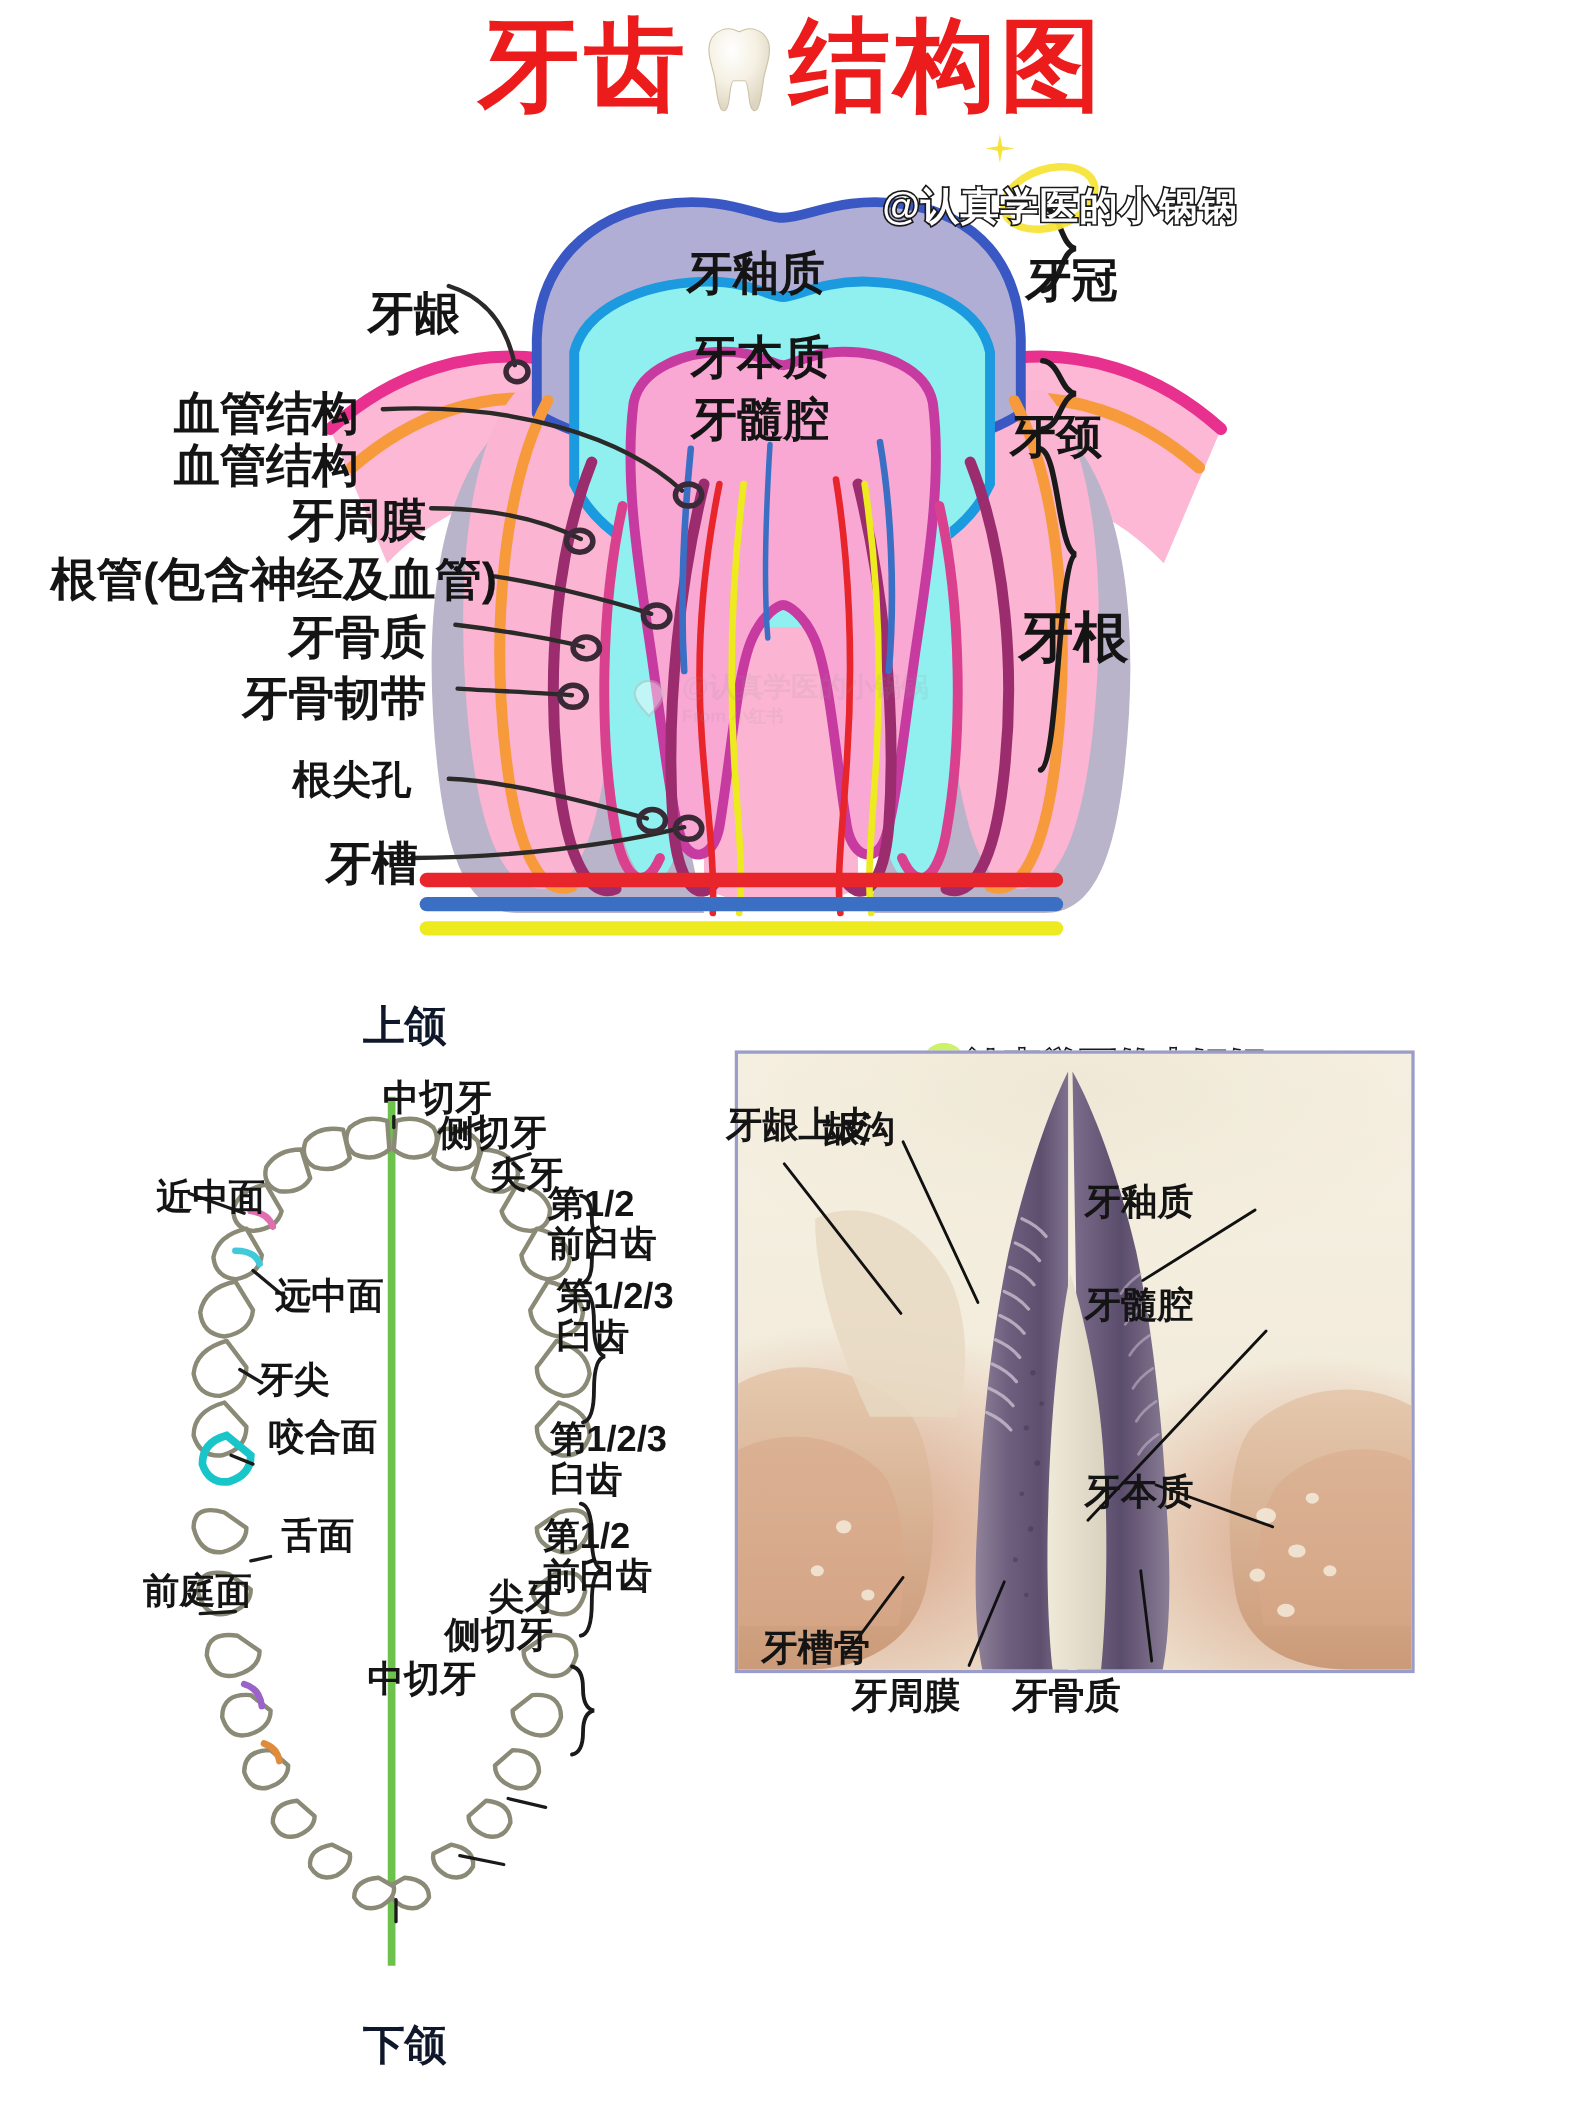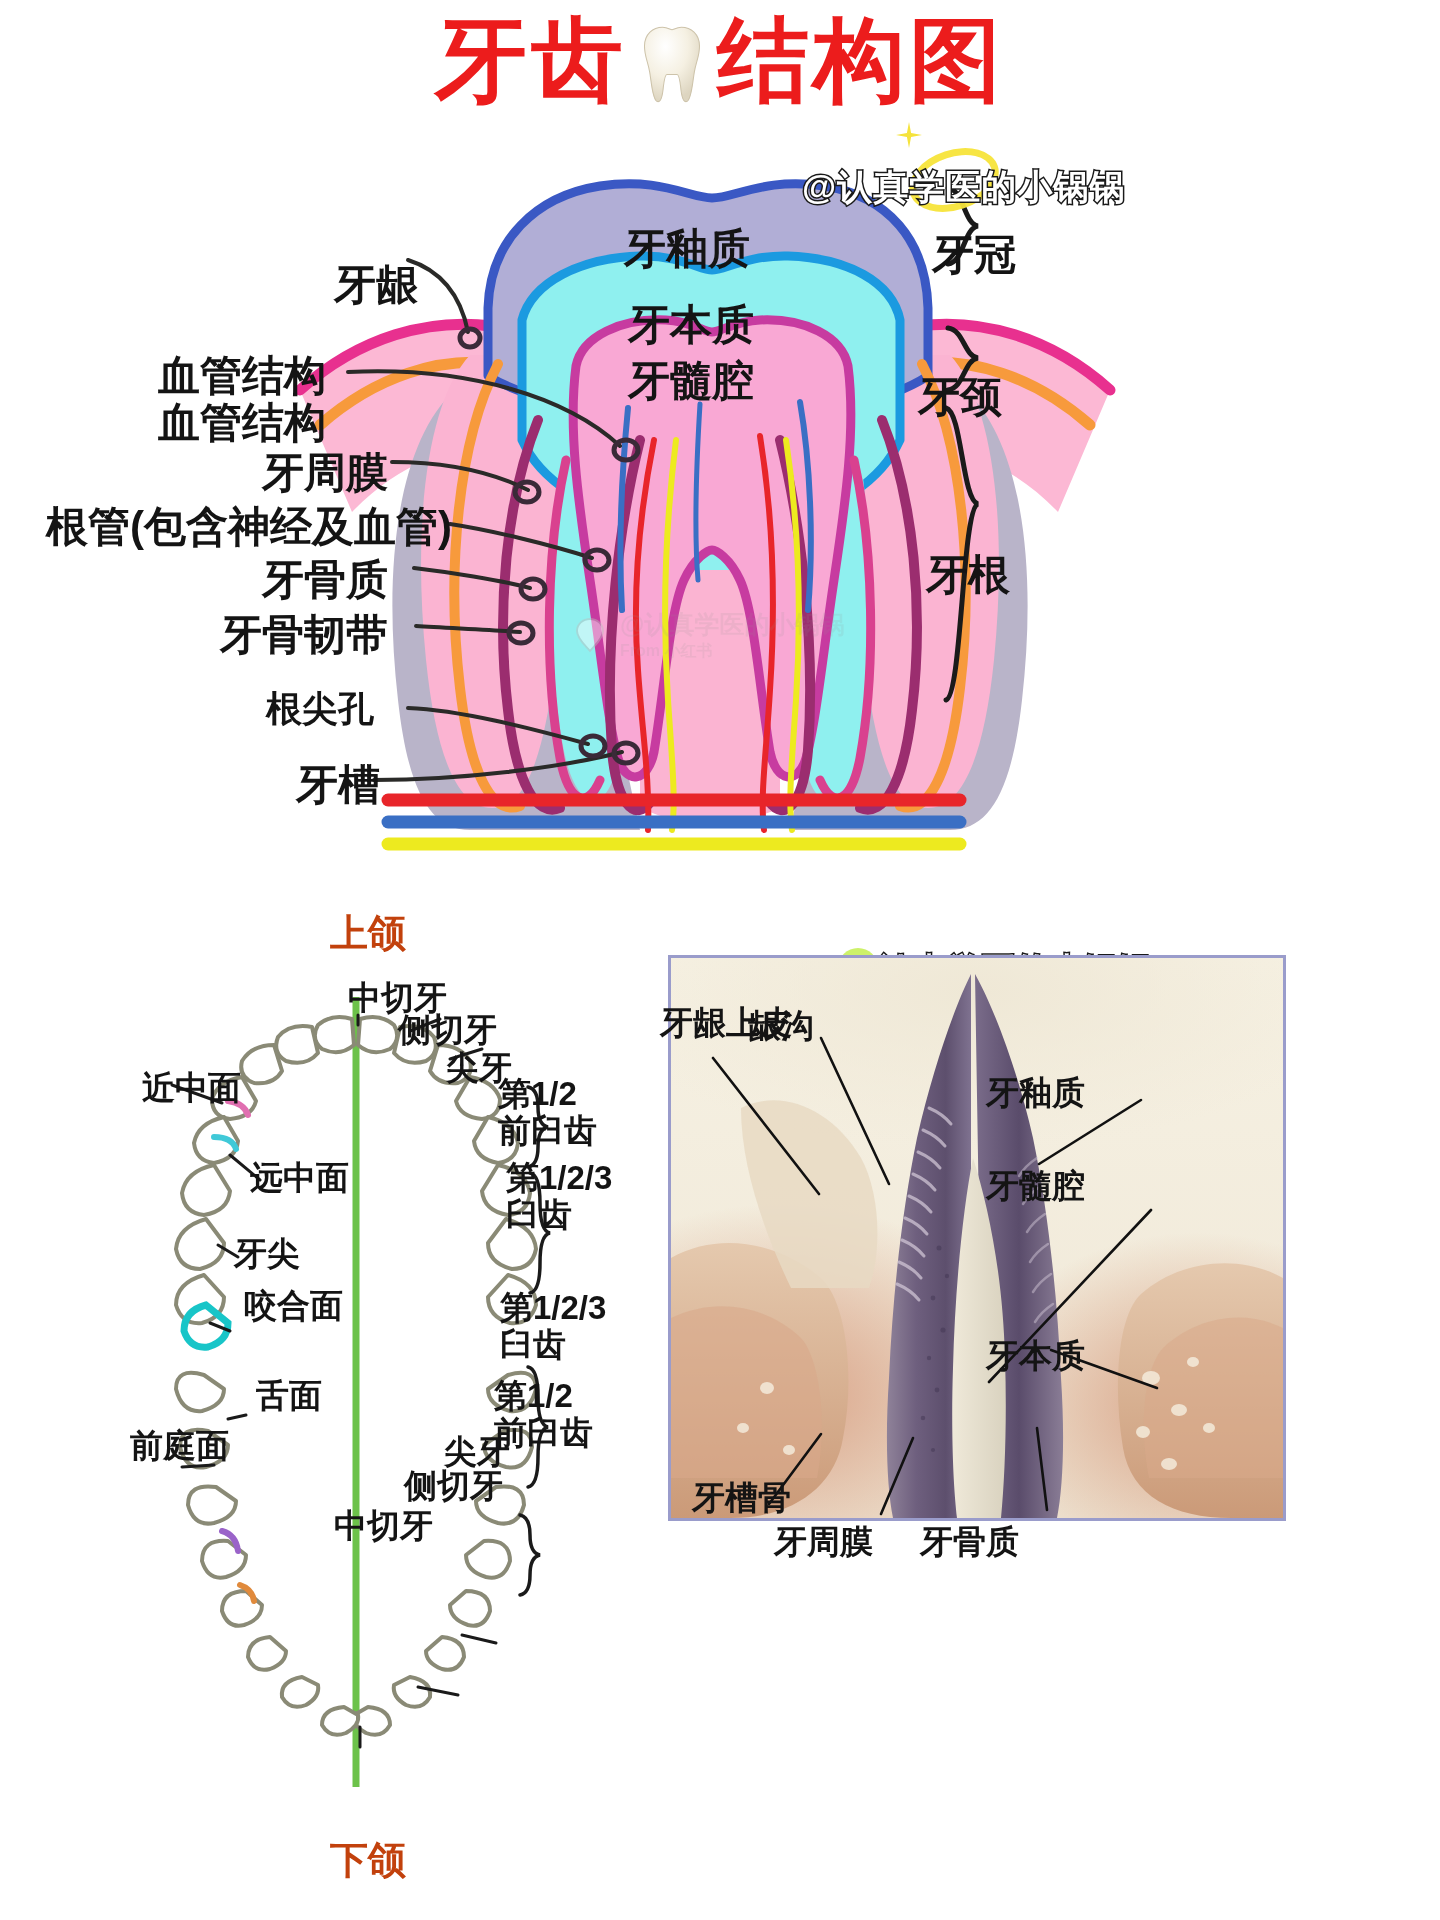--- a/index.html
+++ b/index.html
@@ -20,21 +20,21 @@
   }
   #title .tooth-emoji{
     display:inline-block;width:86px;height:86px;vertical-align:-16px;margin:0 2px;
   }
   
   .lbl{
     font-size:38px;font-weight:bold;color:#141414;
     white-space:nowrap;line-height:1.08;
   }
   .lbl.sm{font-size:33px;}
-  .lbl.teal{color:#c2410c;}
+  .lbl.teal{color:#0f172a;}
   .lbl.inner{color:#141414;}
   
   .wm{
     font-size:35px;font-weight:bold;color:#ffffff;
     -webkit-text-stroke:3px #1a1a1a;
     paint-order:stroke fill;
     white-space:nowrap;letter-spacing:1px;
   }
   .wm2{font-size:33px;}
   .wm-ghost{
@@ -226,21 +226,21 @@
 <div class="abs lbl" style="left:158px;top:400px;font-size:42px;">血管结构</div>
 <div class="abs lbl" style="left:262px;top:450px;font-size:42px;">牙周膜</div>
 <div class="abs lbl" style="left:46px;top:504px;font-size:42px;">根管(包含神经及血管)</div>
 <div class="abs lbl" style="left:262px;top:557px;font-size:42px;">牙骨质</div>
 <div class="abs lbl" style="left:220px;top:612px;font-size:42px;">牙骨韧带</div>
 <div class="abs lbl" style="left:266px;top:690px;font-size:36px;">根尖孔</div>
 <div class="abs lbl" style="left:296px;top:762px;font-size:42px;">牙槽</div>
 
 <div class="abs lbl" style="left:932px;top:232px;font-size:42px;">牙冠</div>
 <div class="abs lbl" style="left:918px;top:374px;font-size:42px;">牙颈</div>
-<div class="abs lbl" style="left:926px;top:552px;font-size:42px;">牙根</div>
+<div class="abs lbl" style="left:926px;top:552px;font-size:50px;">牙根</div>
 
 <div class="abs spark" style="left:896px;top:122px;"></div>
 <div class="abs hl-ell" style="left:908px;top:150px;"></div>
 <div class="abs wm" style="left:802px;top:164px;">@认真学医的小锅锅</div>
 
 <div class="abs" style="left:572px;top:608px;display:flex;align-items:center;gap:12px;opacity:.45;">
   <svg width="36" height="40" viewBox="0 0 36 40">
     <path d="M18 4c-7 0-13 5-13 12 0 8 9 15 13 20 4-5 13-12 13-20 0-7-6-12-13-12z" fill="#ffffff" stroke="#bdbdbd" stroke-width="2"></path>
   </svg>
   <div>

